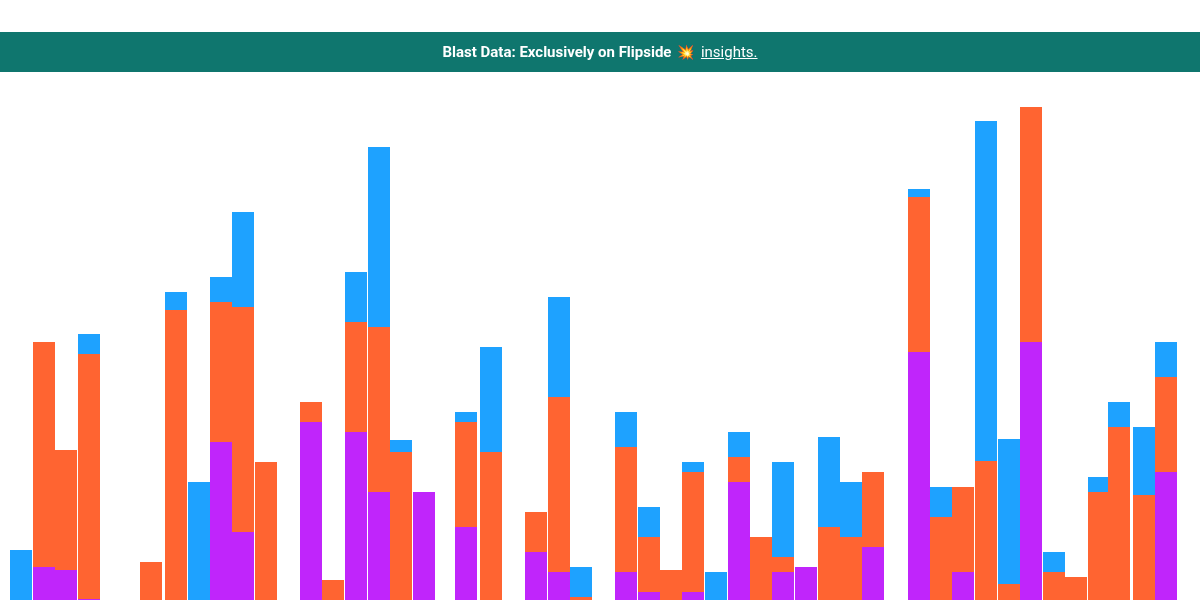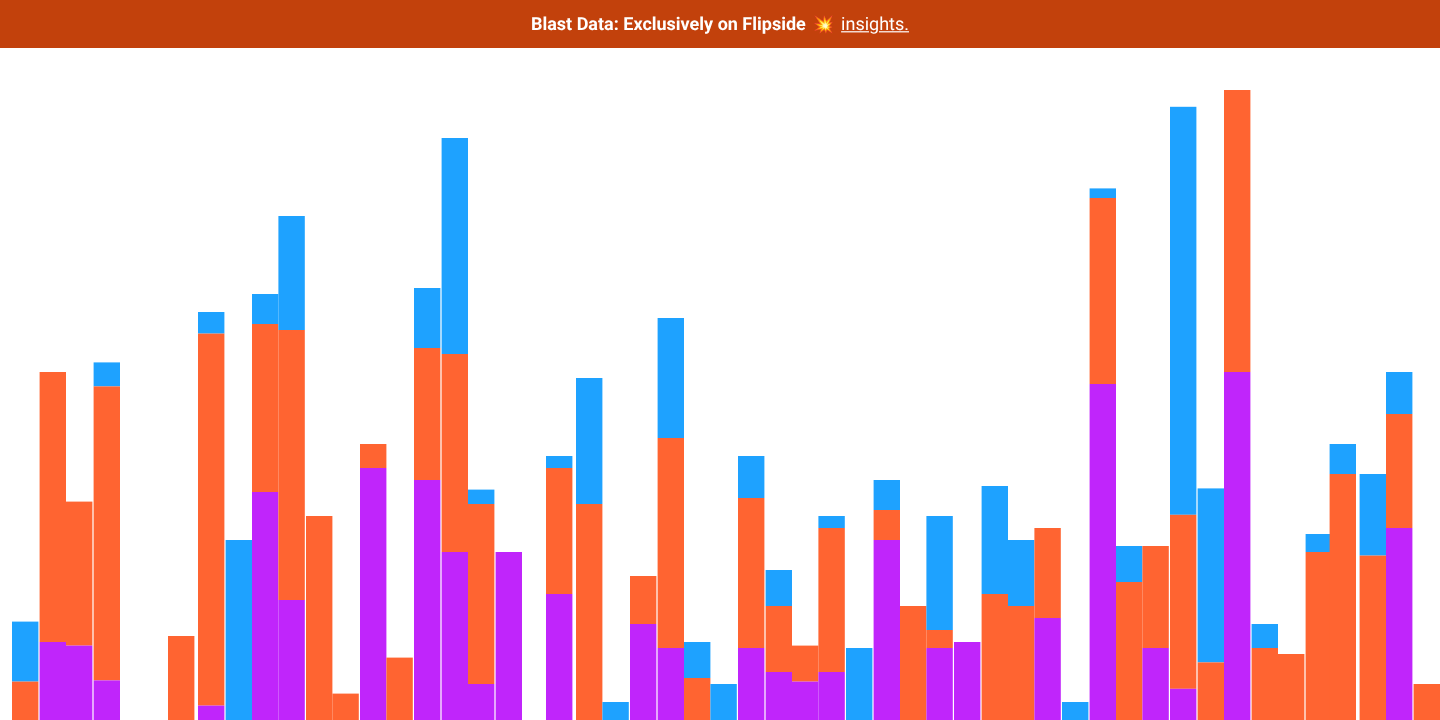--- a/index.html
+++ b/index.html
@@ -27,21 +27,21 @@
     bottom: 0;
     width: 22px;
     display: flex;
     flex-direction: column-reverse;
   }
   .seg { width: 100%; }
 </style>
 </head>
 <body>
 
-<div class="banner" style="background: #c2410c;">
+<div class="banner" style="background: #0f766e; margin-top: 32px;">
   <span class="bold">Blast Data: Exclusively on Flipside</span>
   <span class="emoji">💥</span>
   <span class="link">insights.</span>
 </div>
 
 <div class="chart-area" id="chart">
     <div class="bar" style="left: 10px;">
       <div class="seg" style="height: 32px; background: rgb(255, 100, 49);"></div>
       <div class="seg" style="height: 50px; background: rgb(30, 162, 255);"></div>
     </div>

